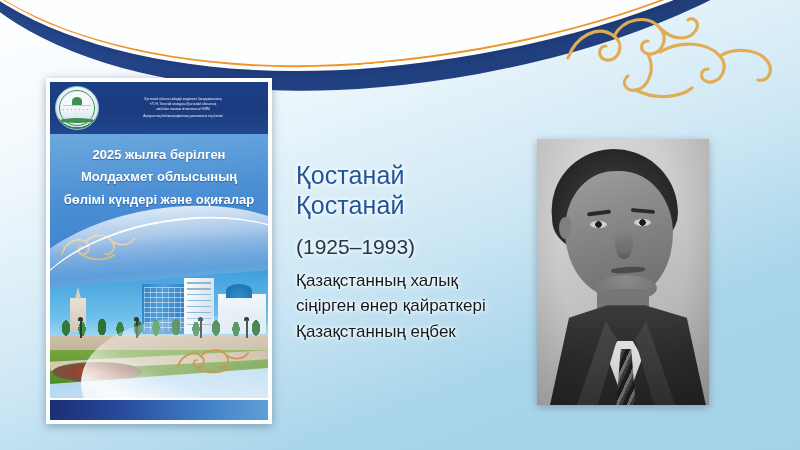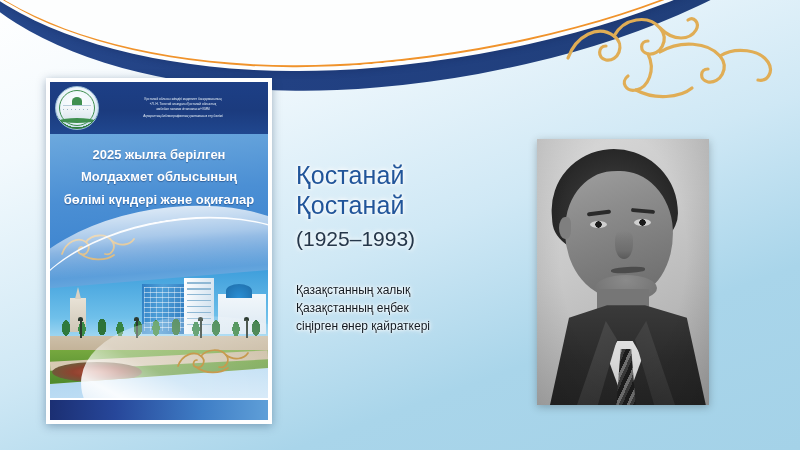--- a/index.html
+++ b/index.html
@@ -123,23 +123,23 @@
     transform:rotate(8deg);}
   .bot-orn{position:absolute;right:8px;bottom:44px;width:86px;height:32px;}
   .poster-foot{position:absolute;left:0;bottom:0;width:100%;height:20px;
     background:linear-gradient(90deg,#1b2f73 0%,#27479a 30%,#3f7ec6 70%,#5f9fd8 100%);
     border-top:2px solid #ffffff;}
 
   
   .txtcol{position:absolute;left:296px;top:160px;width:235px;}
   .name{color:#21559a;font-size:25px;line-height:1.2;font-weight:400;
     text-shadow:0 0 4px #fff,0 0 7px #fff,0 0 2px #fff;letter-spacing:.1px;}
-  .years{color:#26374a;font-size:21px;line-height:1.28;margin-top:6px;
+  .years{color:#26374a;font-size:21px;line-height:1.28;margin-top:14px;
     text-shadow:0 0 4px #fff,0 0 6px #fff;}
-  .desc{margin-top:28px;color:#121a22;font-size:12px;line-height:1.5;
+  .desc{margin-top:7px;color:#121a22;font-size:17px;line-height:1.5;
     text-shadow:0 0 4px #fff,0 0 6px #fff,0 0 2px #fff;}
 
   
   .photo{position:absolute;left:537px;top:139px;width:172px;height:266px;
     background:#b9b9b9;box-shadow:0 2px 8px rgba(10,40,80,.3);overflow:hidden;
     filter:grayscale(1);}
   .p-bg{position:absolute;inset:0;background:linear-gradient(150deg,#d9d9d9 0%,#c9c9c9 40%,#b4b4b4 75%,#a6a6a6 100%);}
   .p-hair{position:absolute;left:14px;top:10px;width:126px;height:104px;
     background:radial-gradient(ellipse at 50% 62%,#4a4a4a 0%,#2e2e2e 54%,#1b1b1b 100%);
     border-radius:52% 54% 40% 42%/62% 64% 38% 36%;transform:rotate(-4deg);}
@@ -275,22 +275,22 @@
       <div class="poster-foot"></div>
     </div>
   </div>
 
   <div class="txtcol">
     <div class="name">Қостанай</div>
     <div class="name">Қостанай</div>
     <div class="years">(1925–1993)</div>
     <div class="desc">
       <div>Қазақстанның халық</div>
+      <div>сіңірген өнер қайраткері</div>
       <div>Қазақстанның еңбек</div>
-      <div>сіңірген өнер қайраткері</div>
     </div>
   </div>
 
   <div class="photo">
     <div class="p-bg"></div>
     <div class="p-hair"></div>
     <div class="p-face"></div>
     <div class="p-ear"></div>
     <div class="p-brow" style="left:50px;top:72px;transform:rotate(-7deg);"></div>
     <div class="p-brow" style="left:94px;top:70px;transform:rotate(5deg);"></div>

